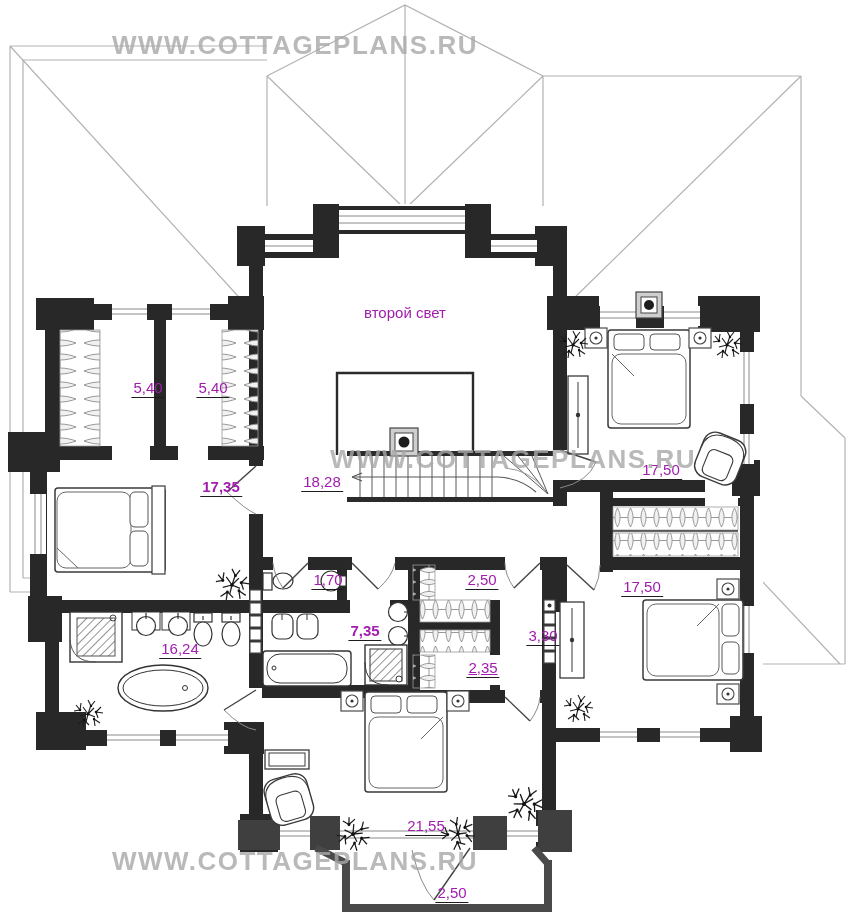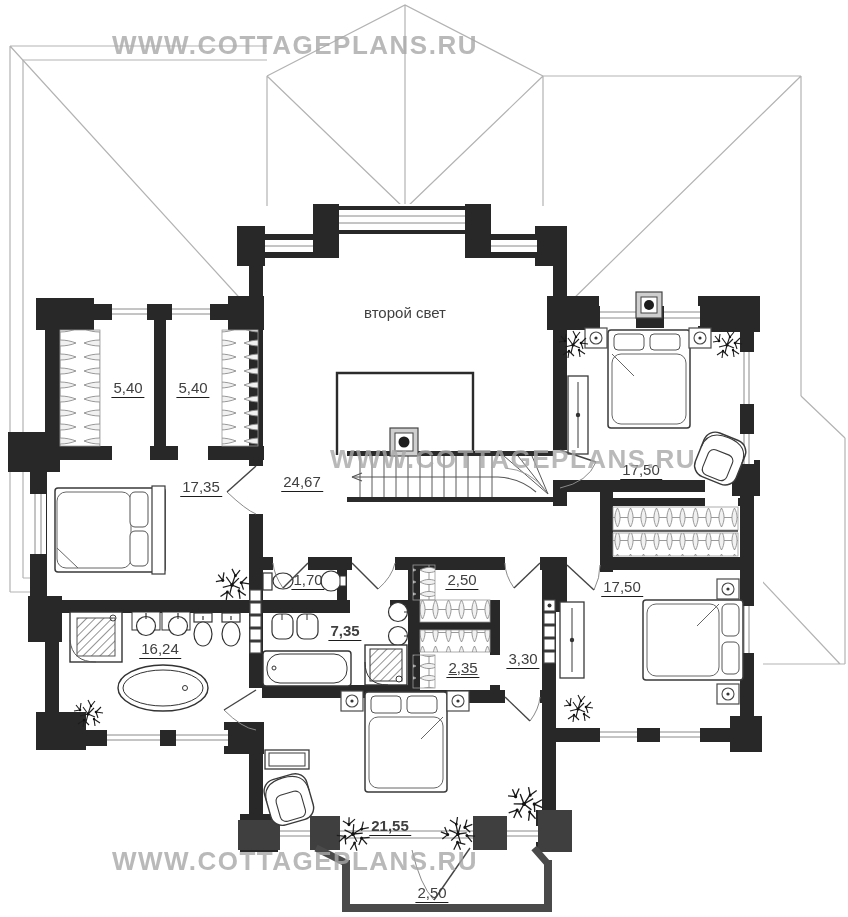--- a/index.html
+++ b/index.html
@@ -1,21 +1,21 @@
 <!DOCTYPE html>
 <html><head>
 <meta charset="utf-8">
 <style>
   html,body{margin:0;padding:0;background:#fff;}
   .page{width:848px;height:917px;position:relative;background:#fff;overflow:hidden;
         font-family:"Liberation Sans",sans-serif;}
   .plan-svg{position:absolute;left:0;top:0;z-index:1;}
   .lbl{position:absolute;transform:translateX(-50%);font:15px/1.15 "Liberation Sans",sans-serif;
-       color:#404040;white-space:nowrap;z-index:3;}
-  .lbl.u{border-bottom:1.5px solid #1c1c1c;padding:0 2px 1px;}
+       color:#a21caf;white-space:nowrap;z-index:3;}
+  .lbl.u{border-bottom:1.5px solid #1c1c1c;padding:0 2px 1px;margin-left:20px;}
   .wm{position:absolute;font:bold 26px "Liberation Sans",sans-serif;color:rgba(168,168,168,.8);
       letter-spacing:1.5px;white-space:nowrap;z-index:4;}
 </style>
 </head>
 <body>
 
 <div class="page">
 
   <svg class="plan-svg" width="848" height="917" viewBox="0 0 848 917">
     <defs>
@@ -449,25 +449,25 @@
     </g>
   </svg>
 
   <div class="wm" style="left:112px;top:30px;">WWW.COTTAGEPLANS.RU</div>
   <div class="wm" style="left:330px;top:444px;">WWW.COTTAGEPLANS.RU</div>
   <div class="wm" style="left:112px;top:846px;">WWW.COTTAGEPLANS.RU</div>
 
   <div class="lbl" style="left:405px;top:304px;">второй свет</div>
   <div class="lbl u" style="left:128px;top:379px;">5,40</div>
   <div class="lbl u" style="left:193px;top:379px;">5,40</div>
-  <div class="lbl u" style="left:201px;top:478px;">17,35</div>
-  <div class="lbl u" style="left:302px;top:473px;">24,67</div>
+  <div class="lbl u" style="left:201px;top:478px;font-weight:bold;">17,35</div>
+  <div class="lbl u" style="left:302px;top:473px;">18,28</div>
   <div class="lbl u" style="left:641px;top:461px;">17,50</div>
   <div class="lbl u" style="left:622px;top:578px;">17,50</div>
   <div class="lbl u" style="left:308px;top:571px;">1,70</div>
   <div class="lbl u" style="left:462px;top:571px;">2,50</div>
-  <div class="lbl u" style="left:523px;top:650px;">3,30</div>
+  <div class="lbl u" style="left:523px;top:627px;">3,30</div>
   <div class="lbl u" style="left:345px;top:622px;font-weight:bold;">7,35</div>
   <div class="lbl u" style="left:463px;top:659px;text-decoration:underline;">2,35</div>
   <div class="lbl u" style="left:160px;top:640px;">16,24</div>
-  <div class="lbl u" style="left:390px;top:817px;font-weight:bold;">21,55</div>
+  <div class="lbl u" style="left:406px;top:817px;">21,55</div>
   <div class="lbl u" style="left:432px;top:884px;">2,50</div>
 </div>
 
 </body></html>

